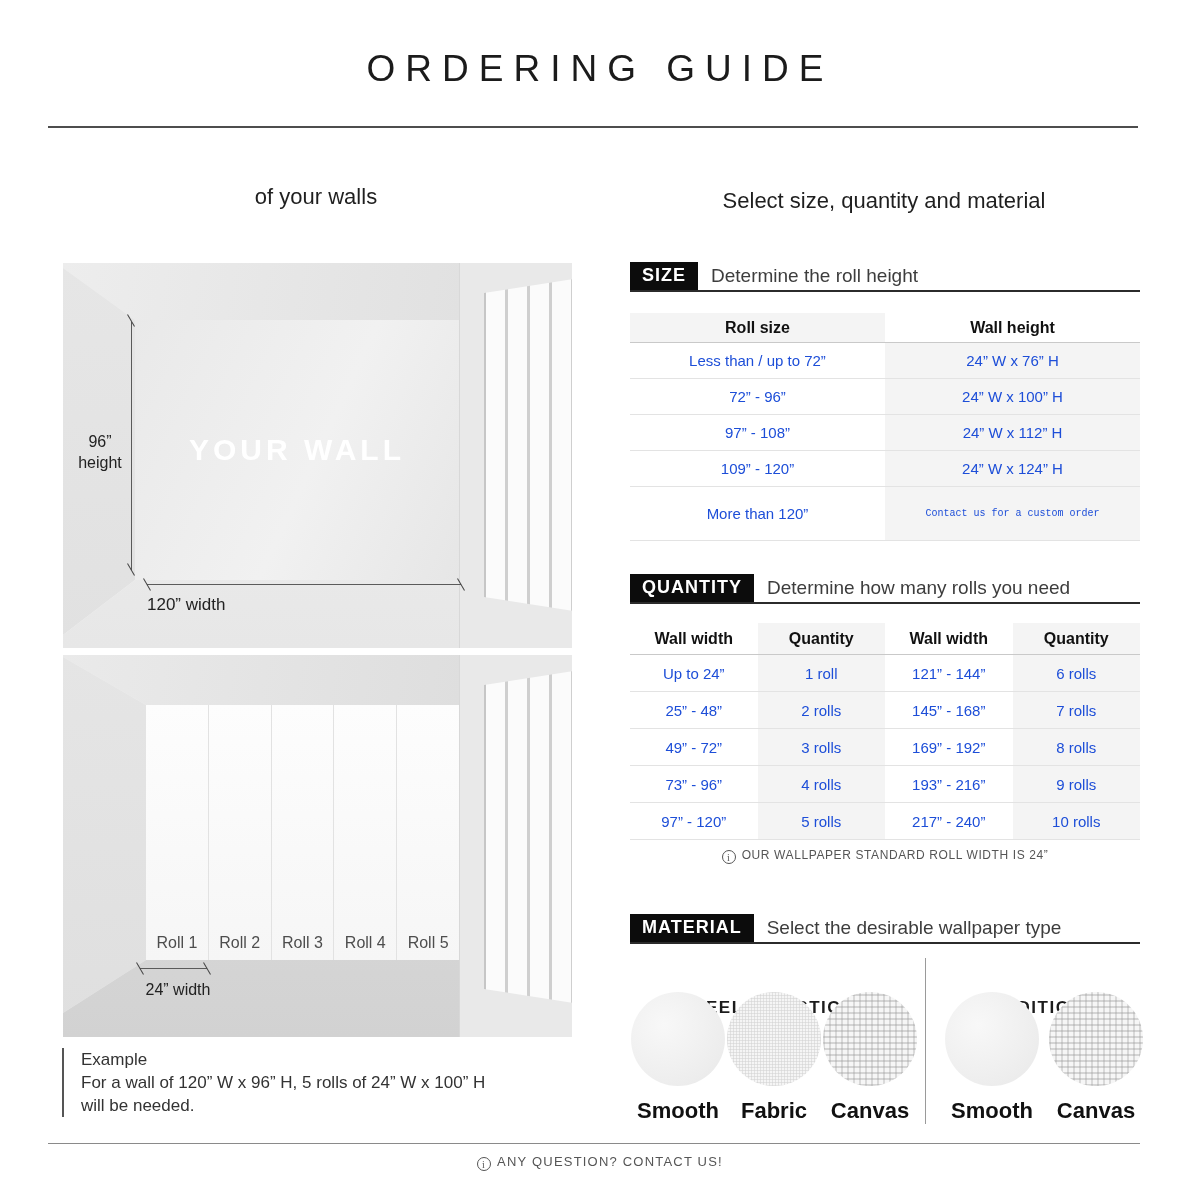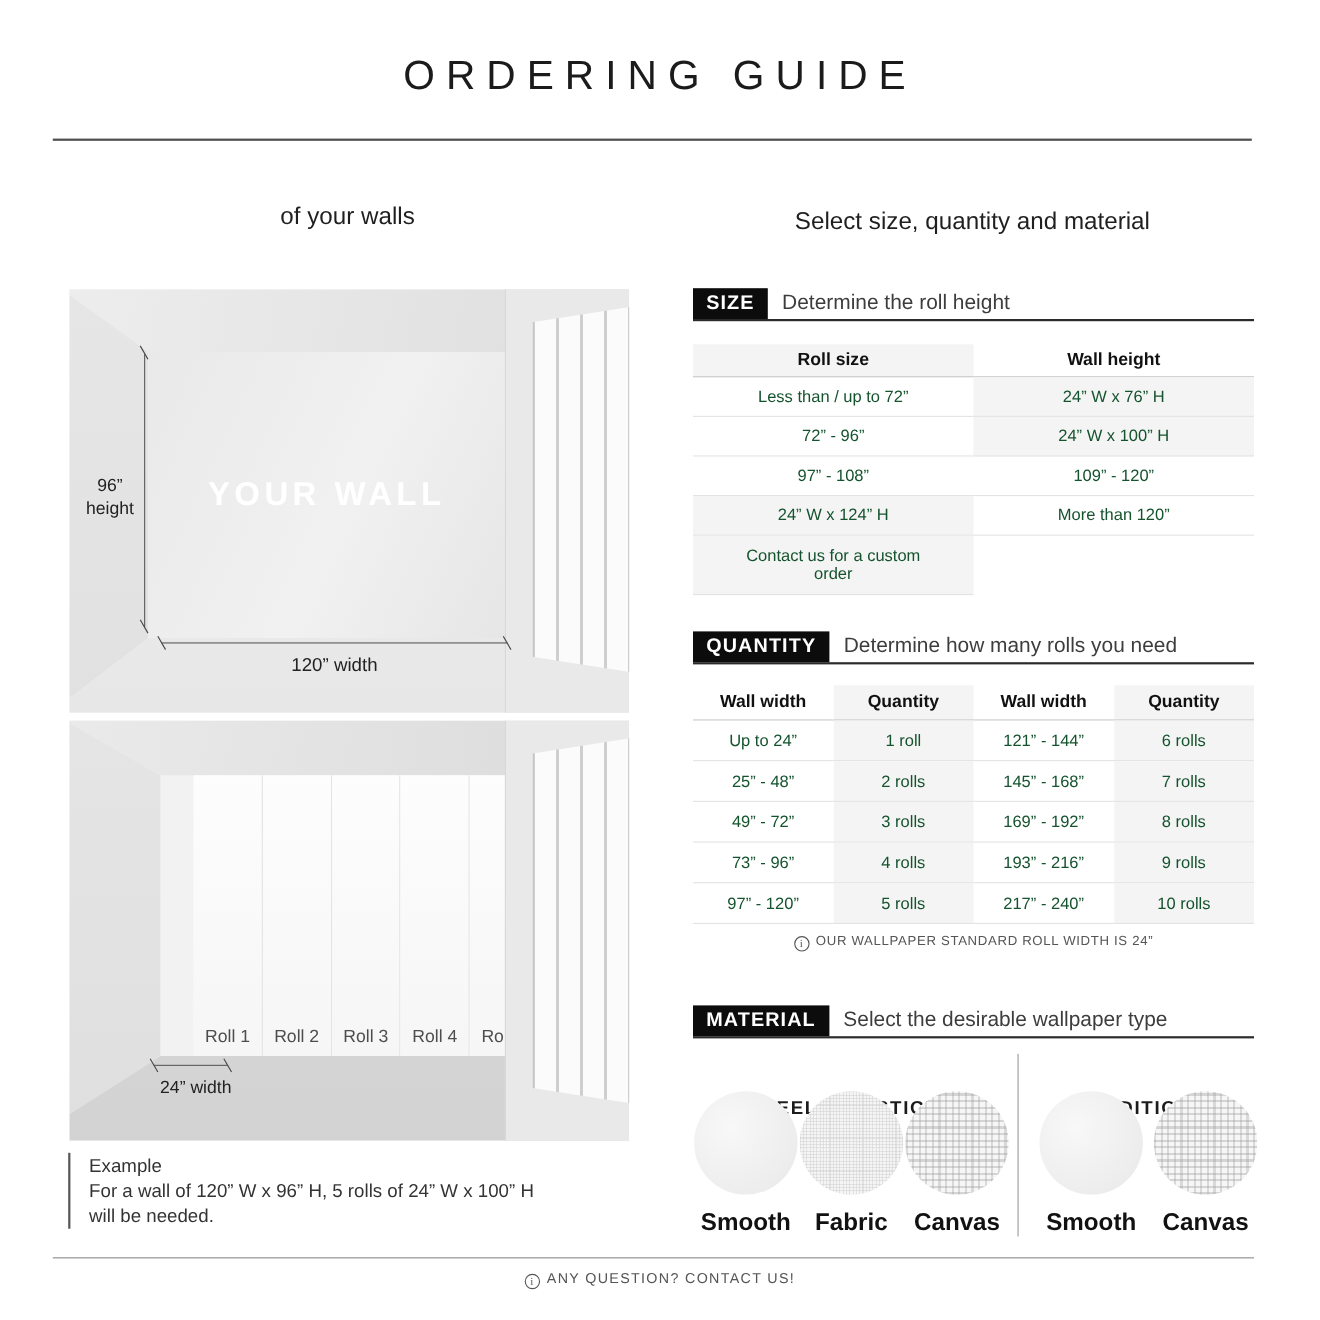--- a/index.html
+++ b/index.html
@@ -37,35 +37,35 @@
     clip-path:polygon(0 14px,100% 0,100% 100%,0 318px);
     background:repeating-linear-gradient(90deg,#fbfbfb 0 19px,#cfcfcf 19px 22px);
     border-left:2px solid #c6c6c6; }
   .room2 .ceiling { background:linear-gradient(100deg,#eaeaea,#d9d9d9);
     clip-path:polygon(0 0,509px 0,509px 26px,396px 50px,83px 50px,0 2px); }
   .room2 .leftwall { background:linear-gradient(180deg,#e5e5e5,#dfdfdf);
     clip-path:polygon(0 2px,83px 50px,83px 305px,0 358px); }
   .room2 .floor { background:linear-gradient(180deg,#dedede,#d2d2d2);
     clip-path:polygon(0 358px,83px 305px,396px 305px,509px 320px,509px 382px,0 382px); }
   .rolls { position:absolute; left:83px; top:50px; width:313px; height:255px; display:flex;
-    background:#fbfbfb;margin-left:30px; }
+    background:#fbfbfb; }
   .roll-panel { flex:1; border-right:1px solid #e2e2e2; background:linear-gradient(180deg,#fdfdfd,#f6f6f6);
     display:flex; align-items:flex-end; justify-content:center; padding-bottom:8px;
     color:#4d4d4d; font-size:16px; }
   .roll-panel:last-child { border-right:none; }
 
   .meas-line-v { position:absolute; left:68px; top:59px; width:1px; height:248px; background:#5a5a5a; }
   .meas-line-h { position:absolute; background:#5a5a5a; height:1px; }
   .room1 .meas-line-h { left:84px; top:321px; width:314px; }
   .room2 .meas-line-h { left:77px; top:313px; width:67px; }
   .tick { position:absolute; width:14px; height:1px; background:#444; }
   .tick.r60 { transform:rotate(60deg); }
   .meas-label { position:absolute; color:#222; }
   .height-label { left:6px; top:168px; width:62px; text-align:center; font-size:16px; line-height:21px; }
-  .room1 .width-label { left:84px; top:332px; width:314px; text-align:center; font-size:17px; }
+  .room1 .width-label { left:84px; top:332px; width:314px; font-size:17px; }
   .room2 .width-label { left:70px; top:326px; width:90px; text-align:center; font-size:16px; }
 
   
   .example { position:absolute; left:62px; top:1048px; width:452px; border-left:2px solid #555;
     padding-left:17px; color:#333; font-size:17px; line-height:23px; }
 
   
   .section-header { position:absolute; left:630px; width:510px; display:flex; align-items:flex-end;
     border-bottom:2px solid #2b2b2b; padding-bottom:0; }
   .badge { background:#0c0c0c; color:#fff; font-weight:bold; font-size:18px; letter-spacing:1px;
@@ -77,23 +77,23 @@
 
   
   .tbl { position:absolute; left:630px; width:510px; display:grid; }
   .size-table { top:313px; grid-template-columns:255px 255px;
     grid-template-rows:30px 36px 36px 36px 36px 54px; }
   .qty-table { top:623px; grid-template-columns:repeat(4,127.5px);
     grid-template-rows:32px repeat(5,37px); }
   .cell { display:flex; align-items:center; justify-content:center; text-align:center;
     border-bottom:1px solid #e3e3e3; }
   .cell.th { font-weight:bold; font-size:16px; color:#111; border-bottom:1px solid #c9c9c9; }
-  .cell.td { font-size:15px; color:#14532d; }
+  .cell.td { font-size:15px; color:#1d4ed8; }
   .cell.shade { background:#f4f4f4; }
-  .cell.small { font-size:15px; line-height:16px; padding:0 30px; }
+  .cell.small { font-size:10px; line-height:16px; padding:0 30px;font-family:Liberation Mono, monospace; }
 
   .note { position:absolute; left:630px; top:848px; width:510px; text-align:center;
     font-size:12px; letter-spacing:0.6px; color:#555; }
   .info-dot { display:inline-block; width:14px; height:14px; border:1px solid #555; border-radius:50%;
     font-size:10px; line-height:13px; text-align:center; color:#555; font-style:normal;
     vertical-align:-2px; margin-right:6px; font-family:"Liberation Serif", serif; }
 
   
   .mat-group-title { position:absolute; top:998px; font-size:17px; font-weight:bold;
     letter-spacing:1.5px; color:#1c1c1c; text-align:center; }
@@ -187,20 +187,21 @@
     <span class="section-subtitle">Determine the roll height</span>
   </div>
   <div class="tbl size-table">
     <div class="cell th shade">Roll size</div>
     <div class="cell th">Wall height</div>
     <div class="cell td">Less than / up to 72”</div>
     <div class="cell td shade">24” W x 76” H</div>
     <div class="cell td">72” - 96”</div>
     <div class="cell td shade">24” W x 100” H</div>
     <div class="cell td">97” - 108”</div>
+    <div class="cell td shade">24” W x 112” H</div>
     <div class="cell td">109” - 120”</div>
     <div class="cell td shade">24” W x 124” H</div>
     <div class="cell td">More than 120”</div>
     <div class="cell td shade small">Contact us for a custom order</div>
   </div>
 
   <div class="section-header qty-header">
     <span class="badge">QUANTITY</span>
     <span class="section-subtitle">Determine how many rolls you need</span>
   </div>

